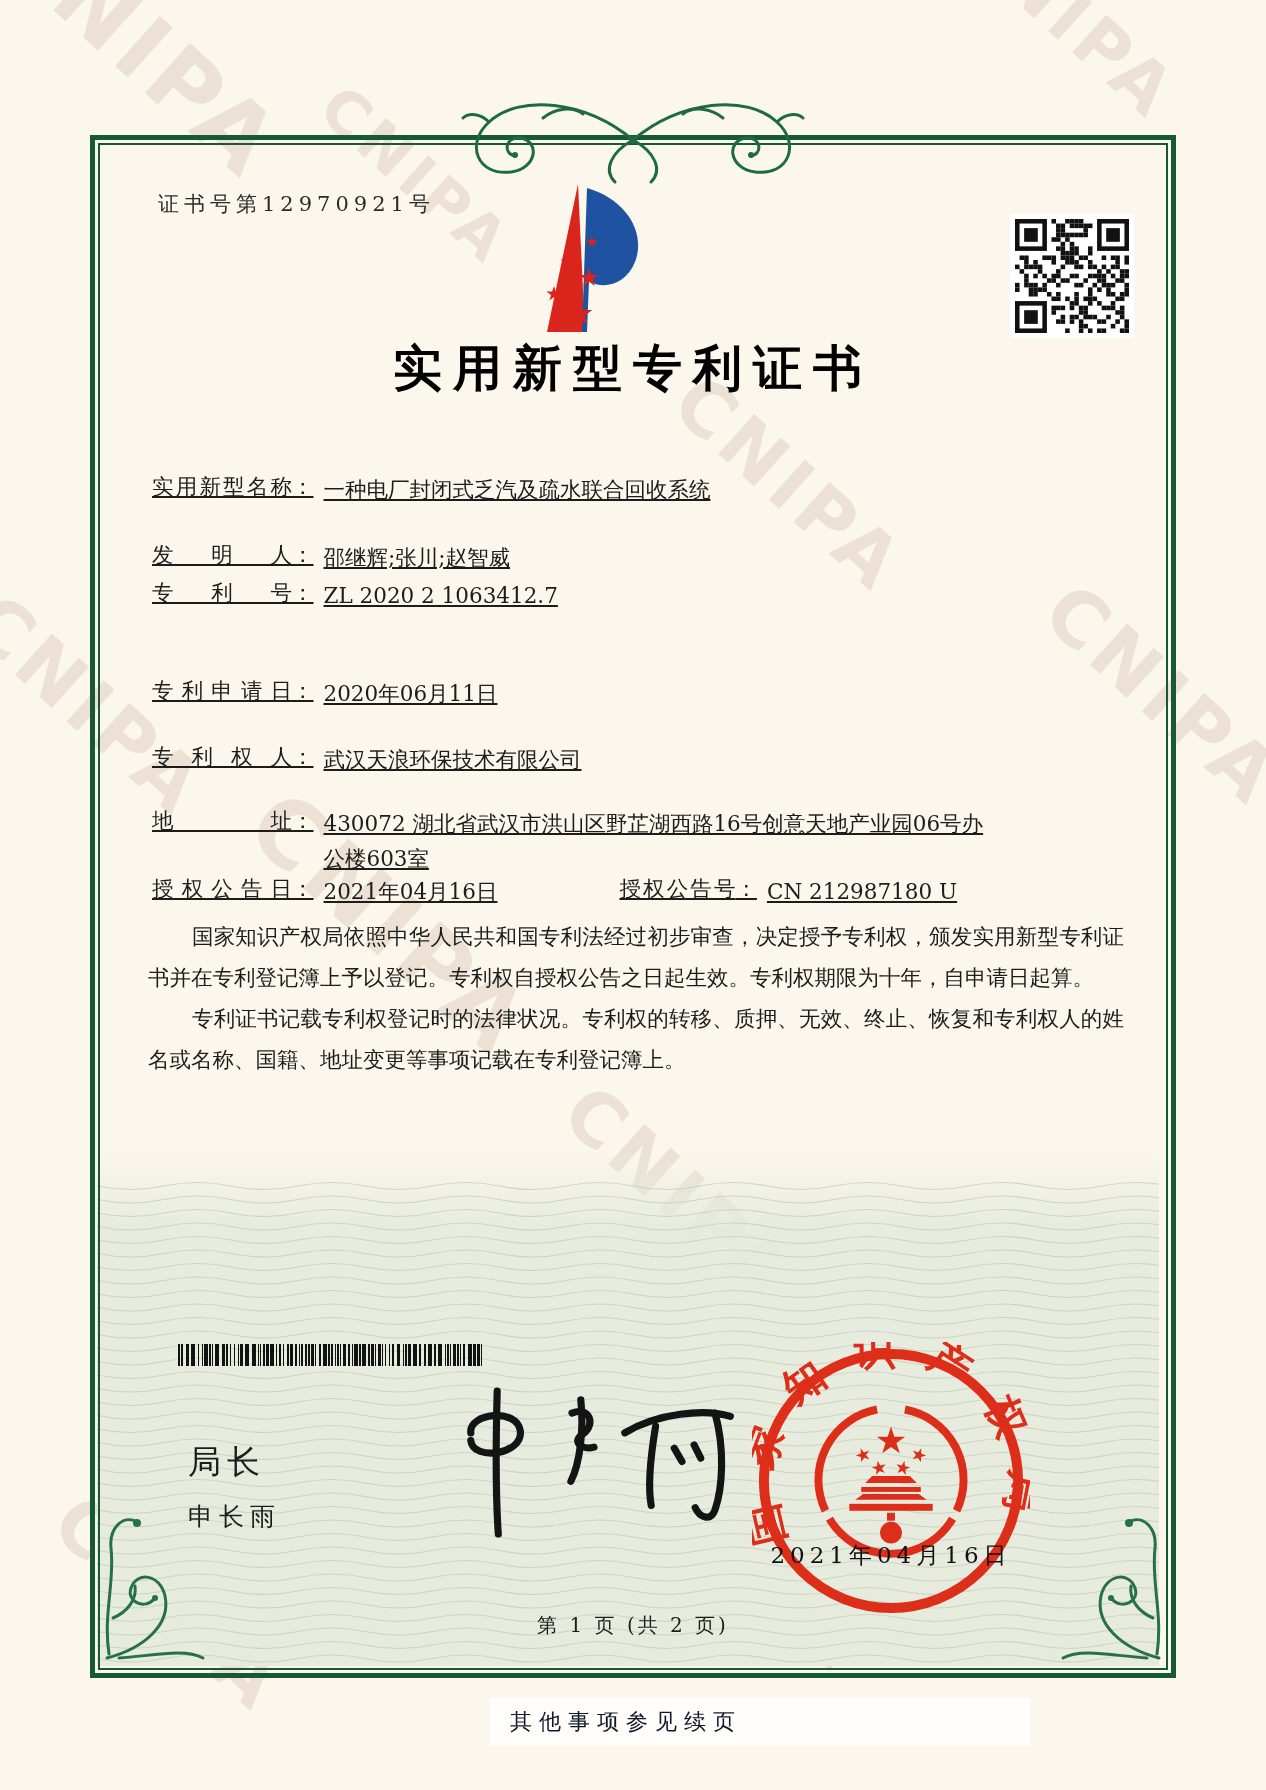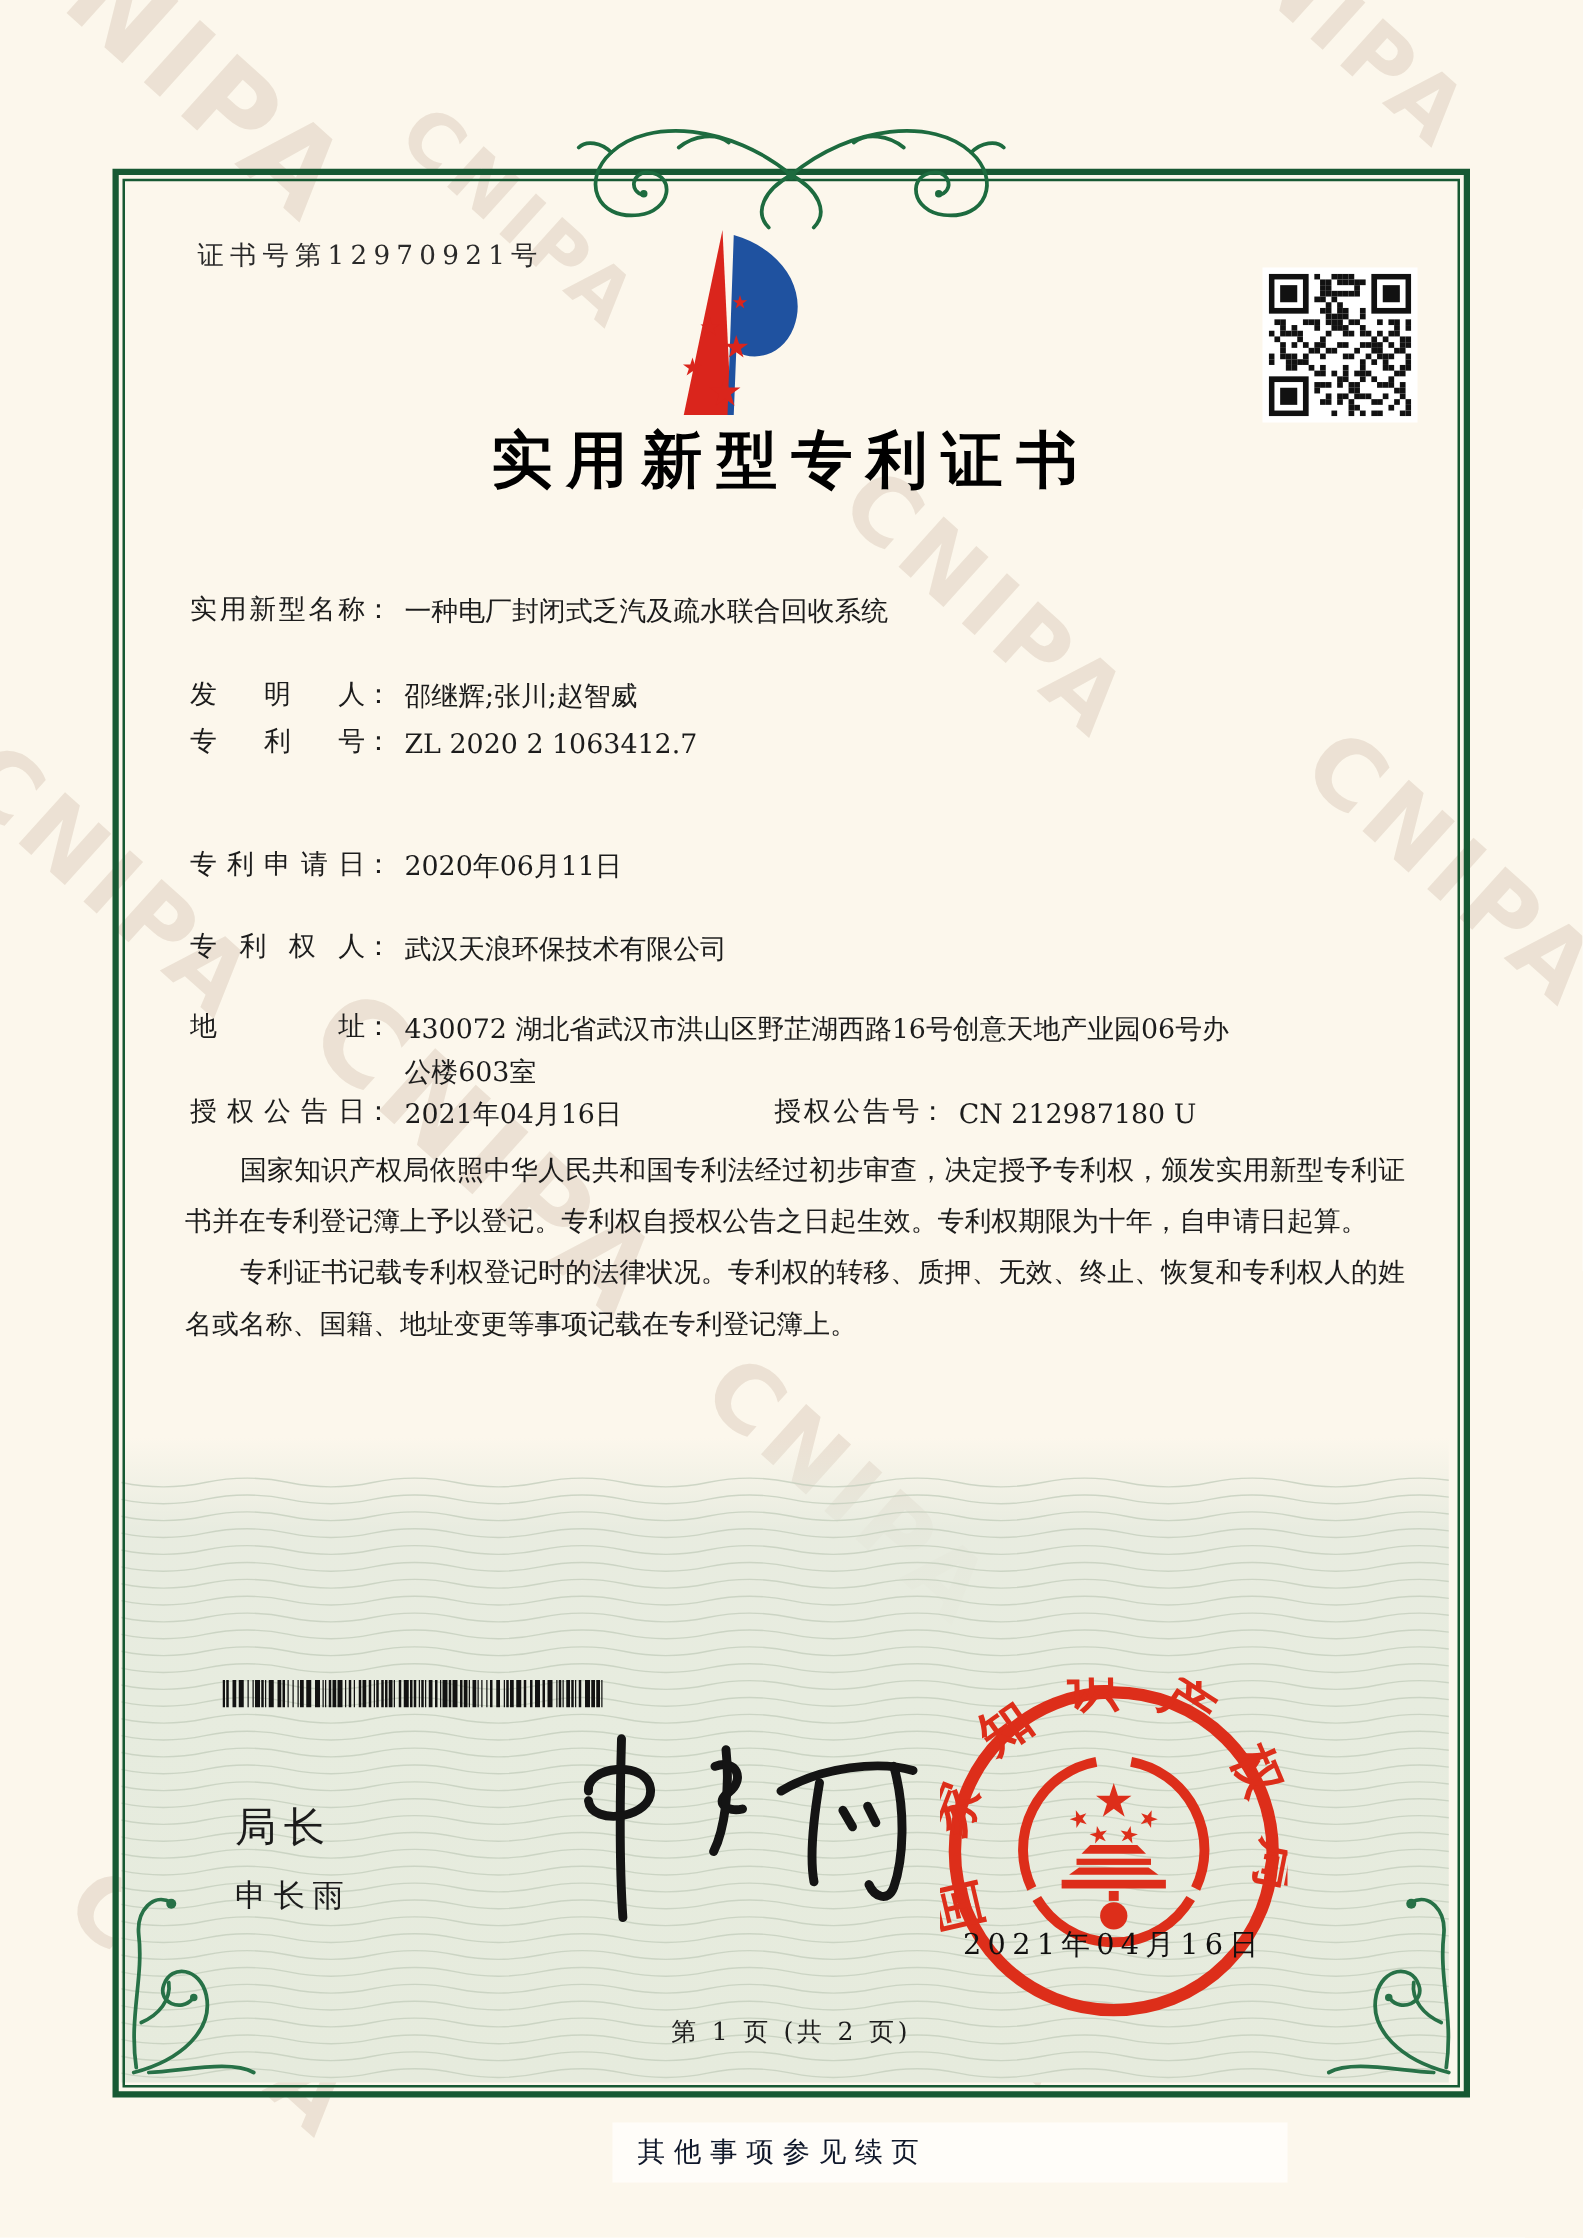--- a/index.html
+++ b/index.html
@@ -22,21 +22,21 @@
   .wm{position:absolute; z-index:1; font-family:"DejaVu Sans","Liberation Sans",sans-serif;
     font-weight:bold; color:rgba(199,177,154,.30); letter-spacing:6px; transform:rotate(42deg); white-space:nowrap;}
   
   .cert-no{position:absolute; left:158px; top:190px; font-size:21px; letter-spacing:5px; color:#2a2a2a; z-index:3;}
   .logo{position:absolute; left:492px; top:182px; z-index:3;}
   .qr{position:absolute; left:1010px; top:214px; width:114px; height:114px; background:#fff; padding:5px; z-index:3;}
   .title{position:absolute; left:0; top:336px; width:100%; text-align:center;
     font-size:49px; font-weight:bold; letter-spacing:11px; color:#000; z-index:3;}
   
   .fields{position:absolute; left:152px; top:0; width:980px; z-index:3; font-size:21.5px;}
-  .frow{position:absolute; left:0; display:flex; align-items:flex-start;}
+  .frow{position:absolute; left:0; display:flex; align-items:flex-start;text-decoration:underline;}
   .flabel{display:inline-block; width:140px; text-align:justify; text-align-last:justify; flex:0 0 140px;}
   .fcolon{flex:0 0 auto; margin-right:10px;}
   .fvalue{max-width:665px; line-height:35px;}
   .grp2{margin-left:122px; display:flex;}
   .grp2 .flabel{width:116px; flex-basis:116px;}
   
   .body-text{position:absolute; left:148px; top:916px; width:976px; z-index:3;
     font-size:21.5px; line-height:41px; text-align:justify;}
   .body-text p{margin:0; text-indent:44px;}
   

